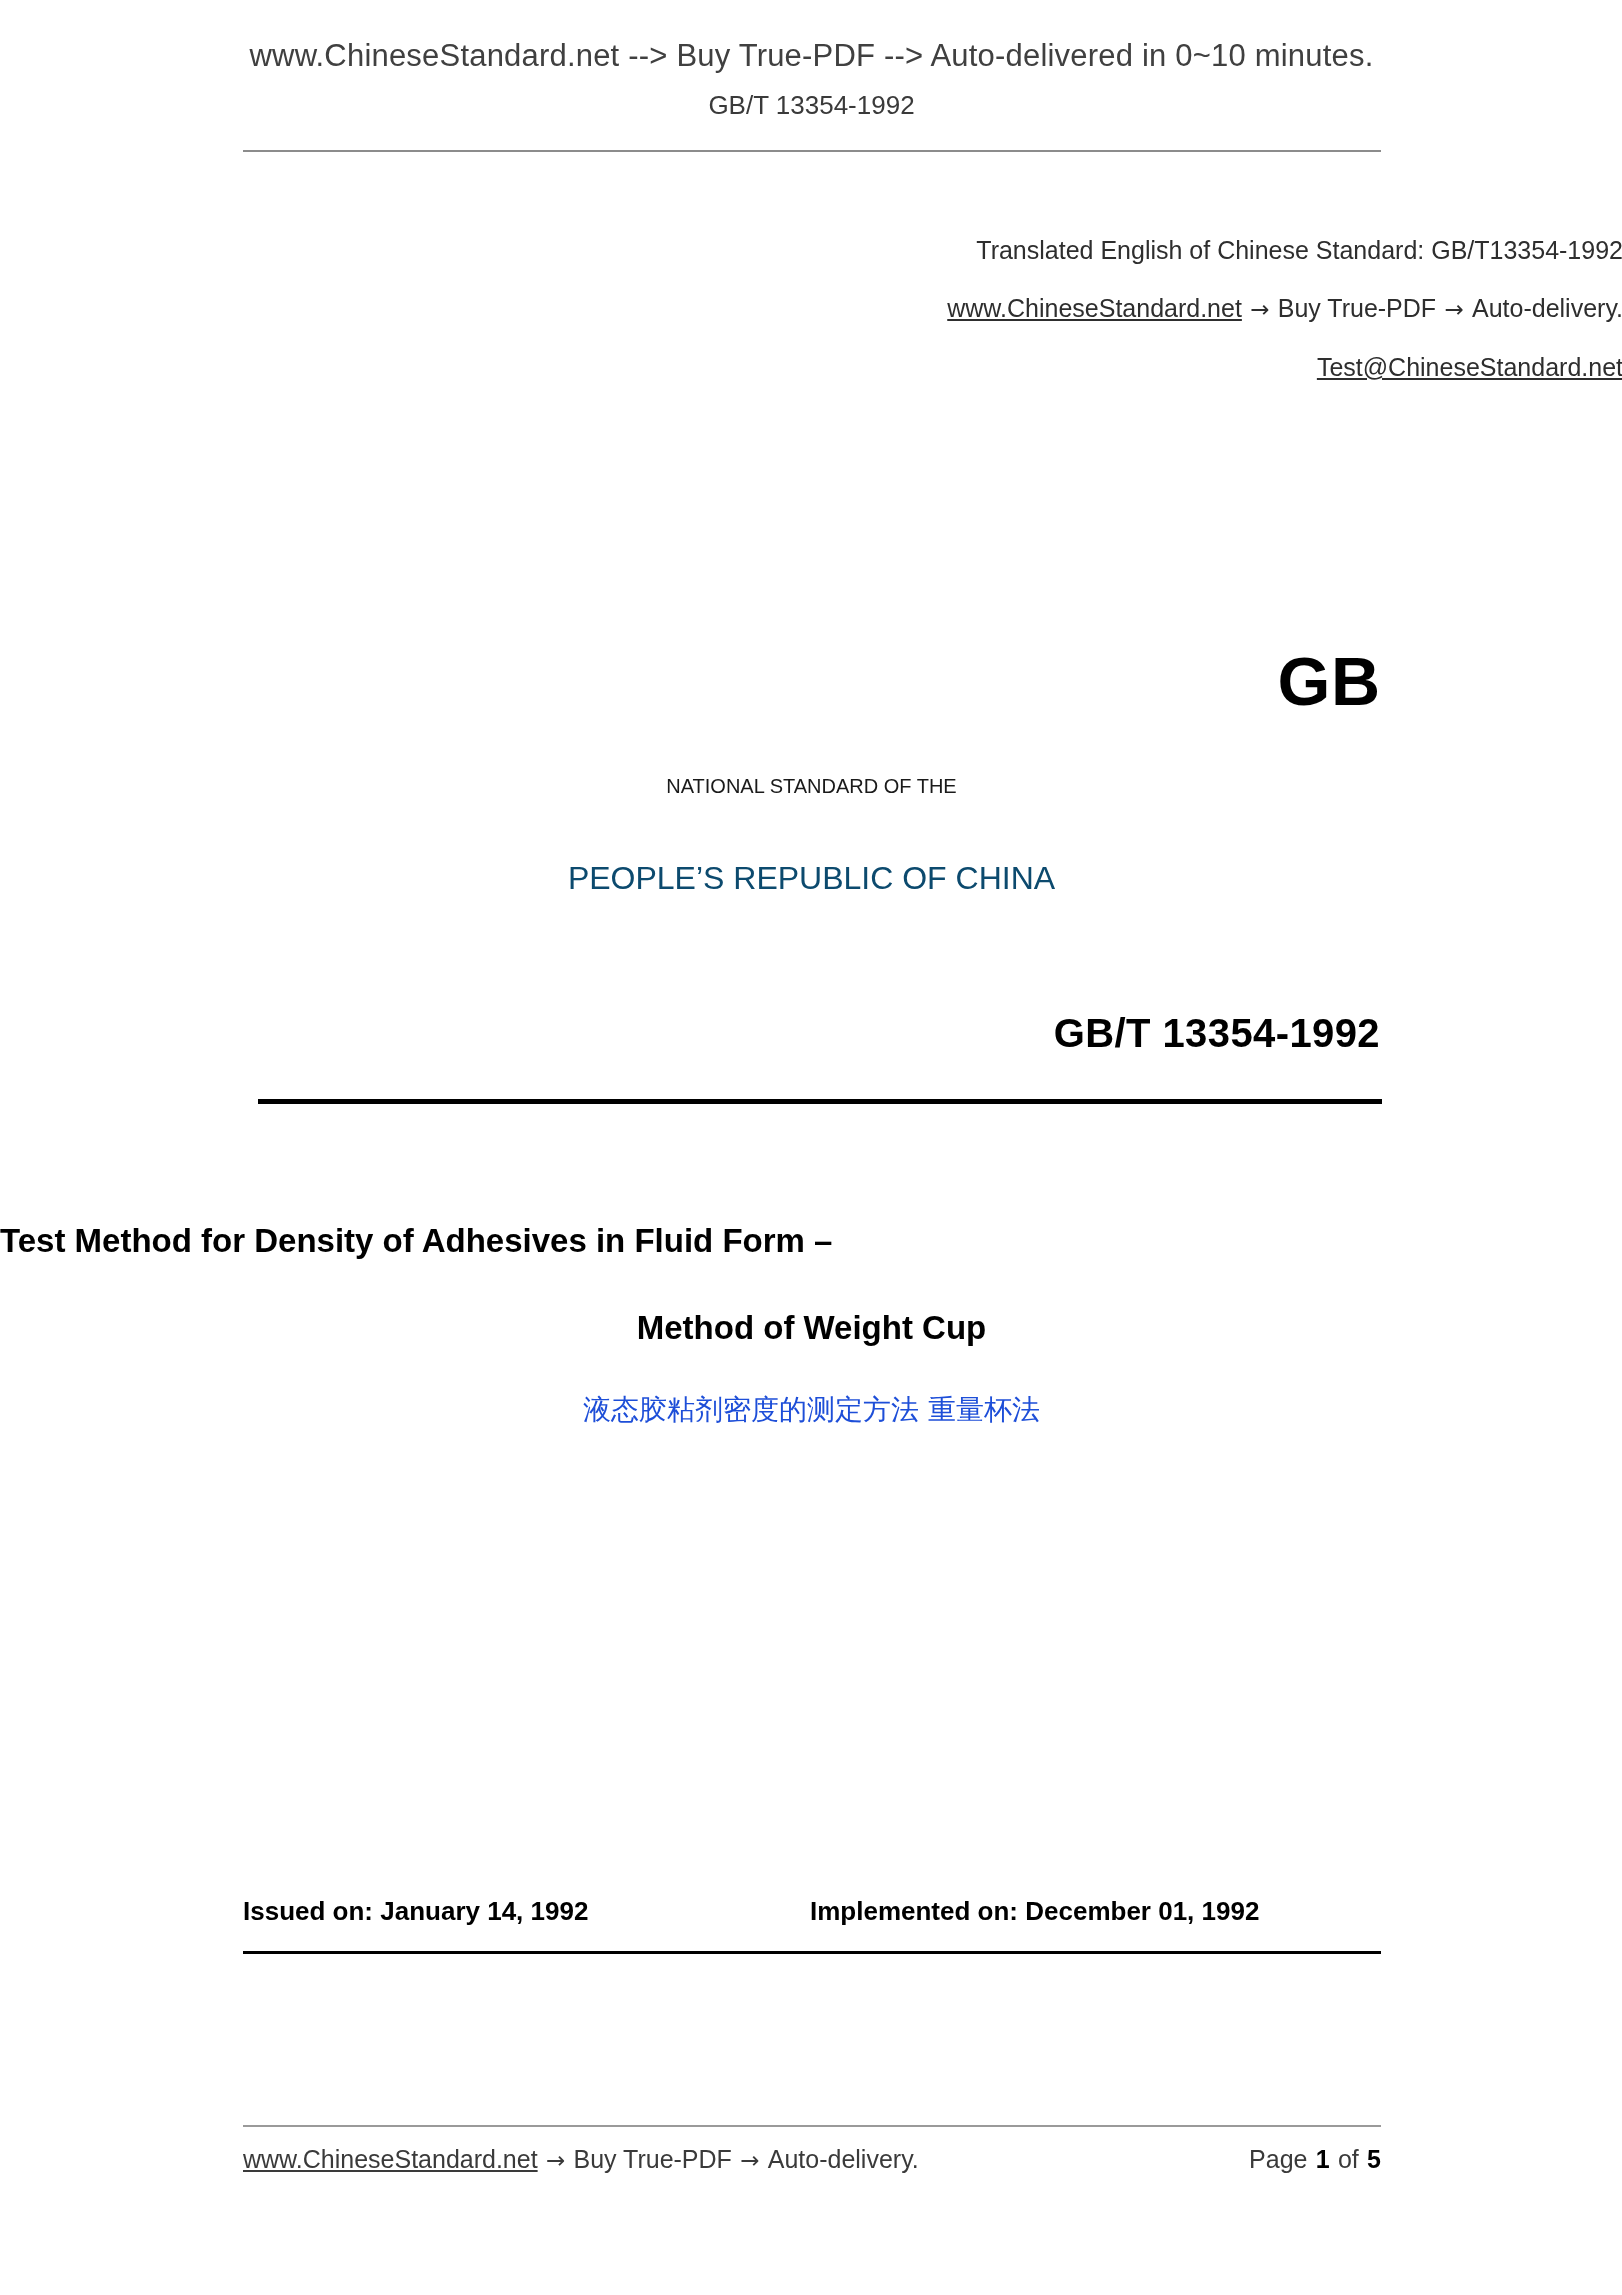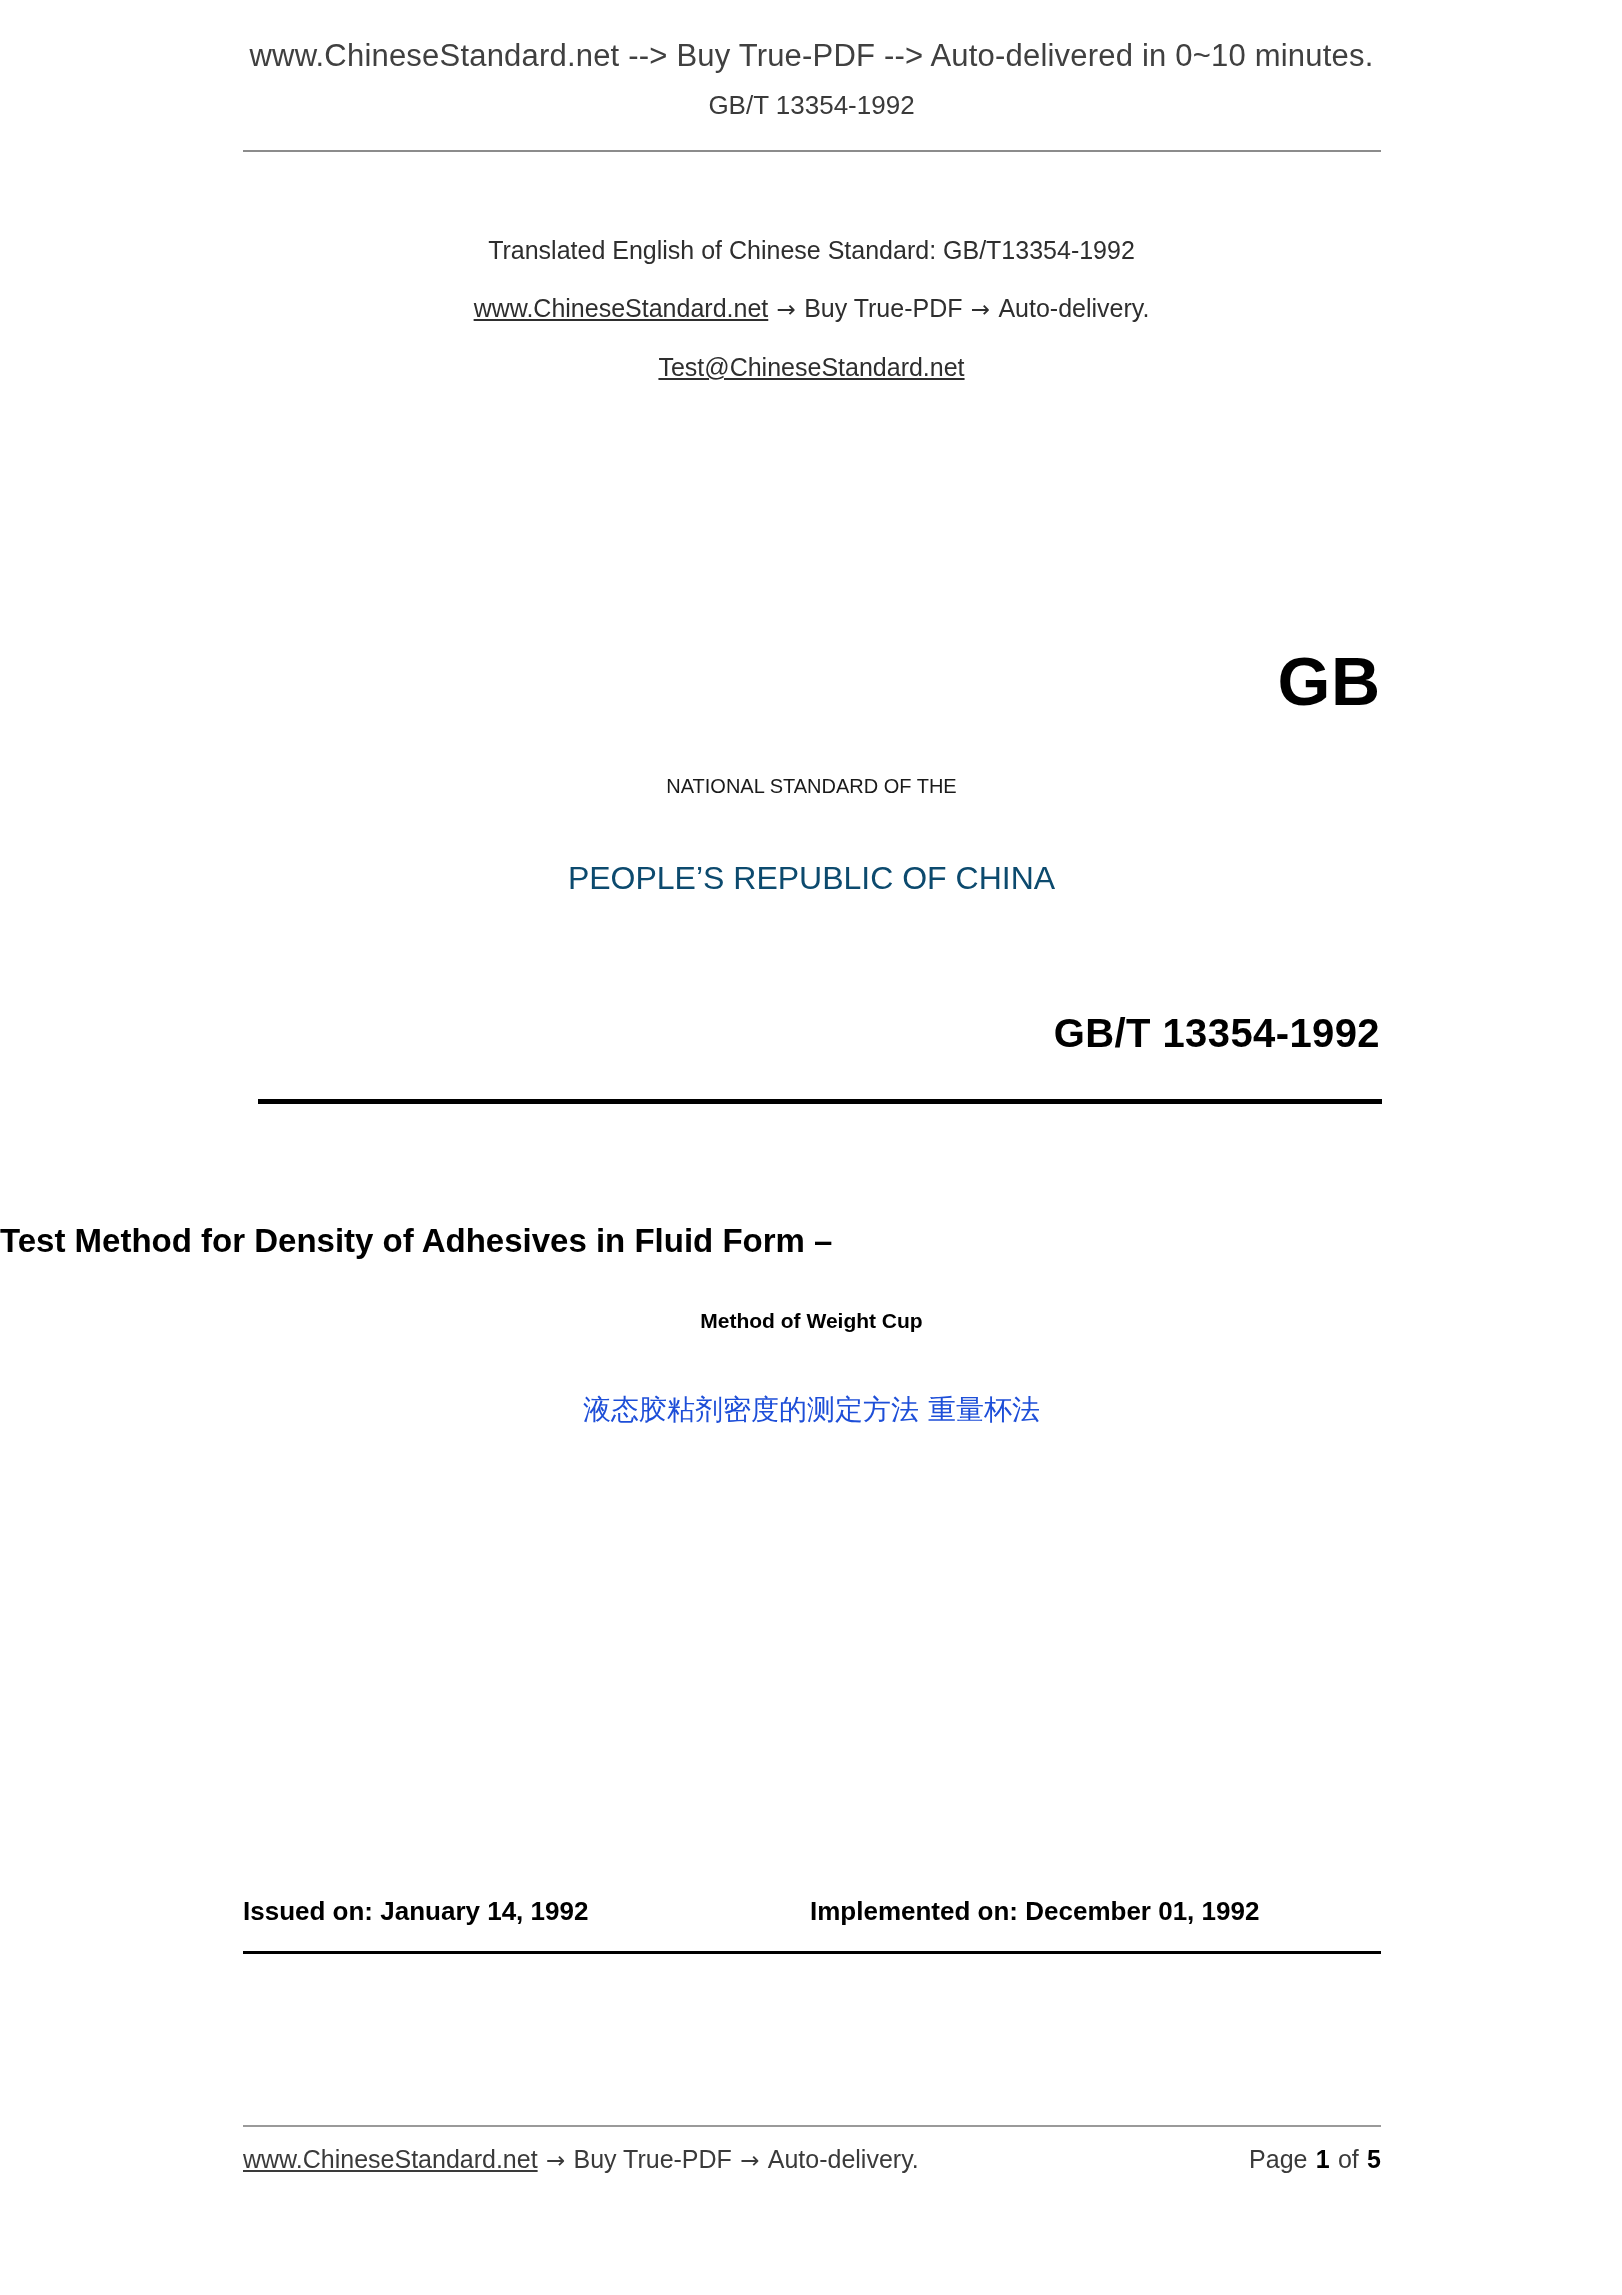--- a/index.html
+++ b/index.html
@@ -45,21 +45,21 @@
     left: 243px;
     width: 1138px;
     height: 1.7px;
     background: #8c8c8c;
   }
   .sub-block {
     position: absolute;
     top: 221px;
     left: 0;
     width: 100%;
-    text-align: center;
+    text-align: right;
     color: #2e2e2e;
   }
   .sub-line {
     font-size: 25px;
     line-height: 58px;
     white-space: nowrap;
   }
   .sub-line .u {
     text-decoration: underline;
   }
@@ -117,21 +117,21 @@
     text-align: left;
     font-size: 33px;
     font-weight: bold;
   }
   .title-en-2 {
     position: absolute;
     top: 1309px;
     left: 0;
     width: 100%;
     text-align: center;
-    font-size: 21px;
+    font-size: 33px;
     font-weight: bold;
   }
   .title-cn {
     position: absolute;
     top: 1391px;
     left: 0;
     width: 100%;
     text-align: center;
     font-size: 28px;
     font-family: "DejaVu Sans", sans-serif;

